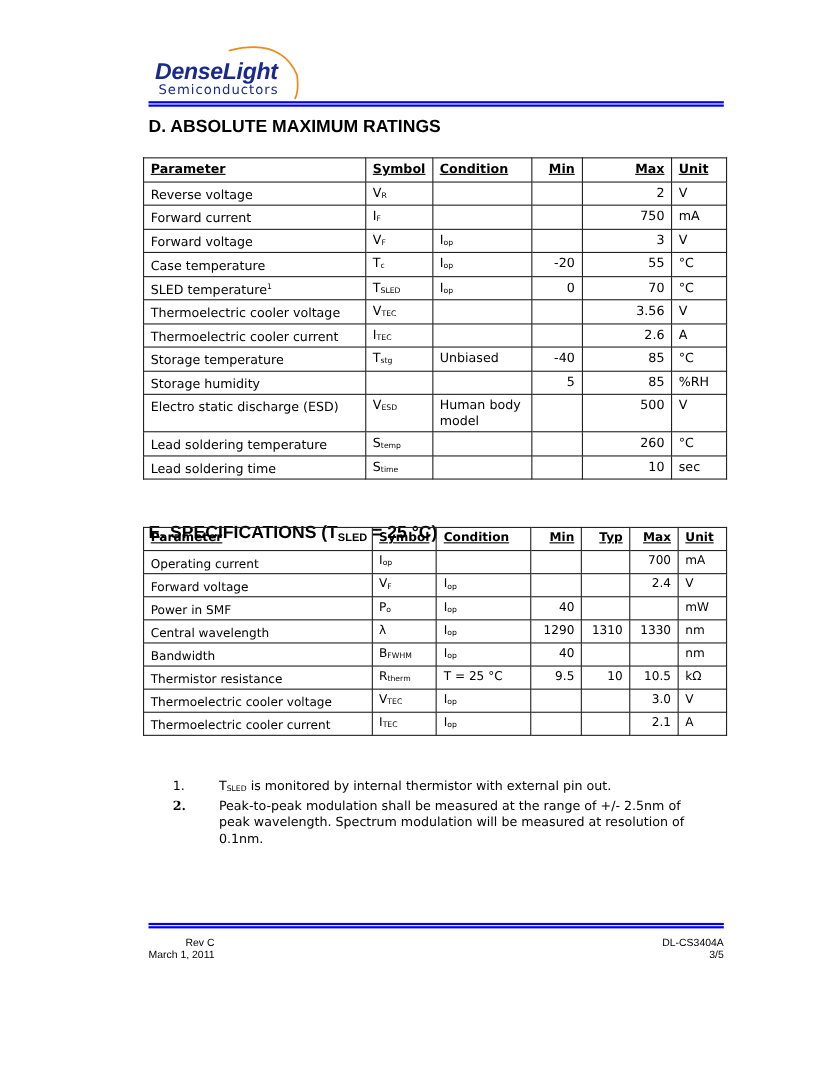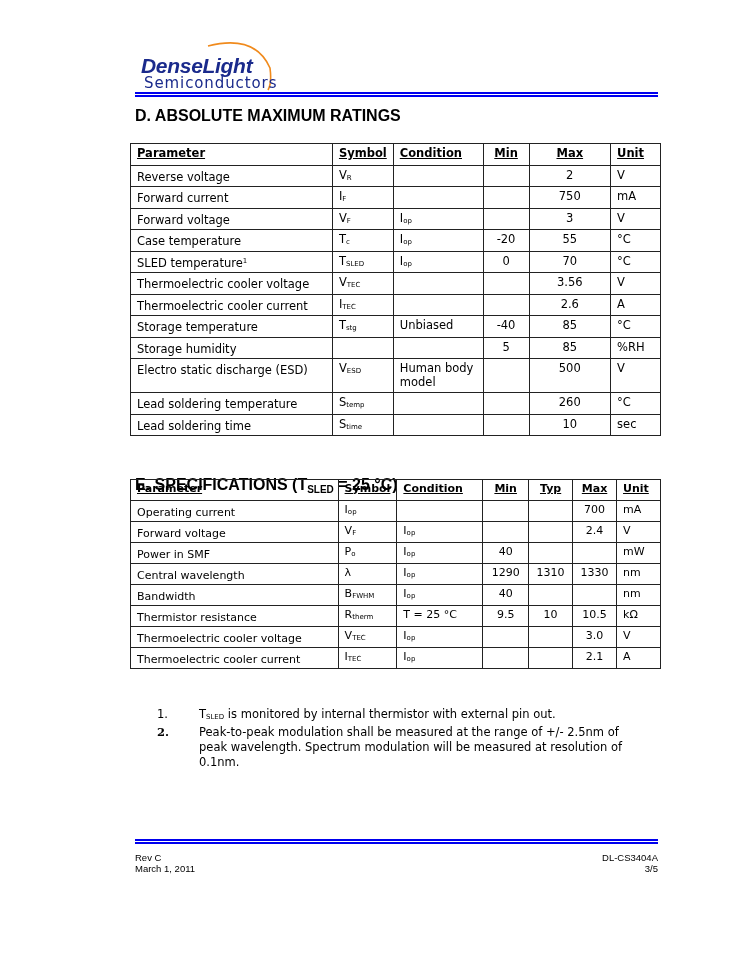--- a/index.html
+++ b/index.html
@@ -1,44 +1,44 @@
 <!DOCTYPE html>
 <html><head>
   <meta charset="utf-8">
   <style>
     html, body { margin: 0; padding: 0; background: #ffffff; }
     body { width: 754px; height: 976px; position: relative; overflow: hidden; font-family: "DejaVu Sans", sans-serif; color: #000; }
     .logo { position: absolute; left: 140px; top: 38px; width: 150px; height: 55px; }
     .logo-main { position: absolute; left: 1px; top: 16px; font-family: "Liberation Sans", sans-serif; font-weight: bold; font-style: italic; font-size: 21px; color: #1a2a8c; letter-spacing: -0.3px; }
-    .logo-sub { position: absolute; left: 4px; top: 36px; font-family: "DejaVu Sans", sans-serif; font-size: 15px; color: #1a2a8c; letter-spacing: 0.9px; }
+    .logo-sub { position: absolute; left: 4px; top: 36px; font-family: "DejaVu Sans", sans-serif; font-size: 12px; color: #1a2a8c; letter-spacing: 0.9px; }
     .logo-arc { position: absolute; left: 60px; top: 0px; }
     .rule { position: absolute; left: 135px; width: 523px; height: 5px; }
     .rule .l1 { position: absolute; left: 0; top: 0; width: 100%; height: 2px; background: #0000ee; }
     .rule .l2 { position: absolute; left: 0; top: 3px; width: 100%; height: 2px; background: #0000ee; }
     .rule-top { top: 92px; }
     .rule-bottom { top: 839px; }
     .section-title { position: absolute; left: 135px; font-family: "Liberation Sans", sans-serif; font-weight: bold; font-size: 16px; }
     .title-d { top: 107px; }
     .title-e { top: 444px; margin-top: 32px; }
     .section-title sub { font-size: 10px; vertical-align: -3px; }
     table.spec { position: absolute; left: 130px; border-collapse: collapse; font-family: "DejaVu Sans", sans-serif; font-size: 11.5px; }
     table.spec td, table.spec th { border: 1px solid #222; padding: 0 6px; height: 18.5px; line-height: 14px; vertical-align: top; padding-top: 2px; }
     table.spec th { font-weight: bold; text-align: left; text-decoration: underline; }
-    table.spec th.c, table.spec td.c { text-align: center; }
+    table.spec th.c, table.spec td.c { text-align: right; }
     table.spec sub { font-size: 7px; vertical-align: -1px; }
     table.spec sup { font-size: 7px; vertical-align: 4px; }
     #tbl-d { top: 143px; width: 531px; }
     #tbl-e { top: 479px; width: 531px; font-size: 11px; }
     #tbl-e td, #tbl-e th { height: 18px; }
     .notes { position: absolute; left: 157px; top: 707px; width: 470px; font-family: "DejaVu Sans", sans-serif; font-size: 11.5px; line-height: 15px; }
     .note { display: flex; }
     .note .num { width: 42px; flex: none; }
     .note .num.bold { font-weight: bold; font-family: "DejaVu Serif", serif; }
     .note sub { font-size: 7px; vertical-align: -1px; }
-    .footer { position: absolute; top: 852px; font-family: "Liberation Sans", sans-serif; font-size: 9.5px; line-height: 11px; }
+    .footer { position: absolute; top: 852px; font-family: "Liberation Sans", sans-serif; font-size: 9.5px; line-height: 11px; text-align: right; }
     .footer-left { left: 135px; }
     .footer-right { right: 96px; text-align: right; }
   </style>
 </head>
 <body>
 
 <div class="logo">
   <svg class="logo-arc" width="80" height="55" viewBox="0 0 80 55">
     <path d="M 8 8 Q 55 -4 70 30 Q 72 45 68 52" fill="none" stroke="#f08a1c" stroke-width="1.6"></path>
   </svg>

